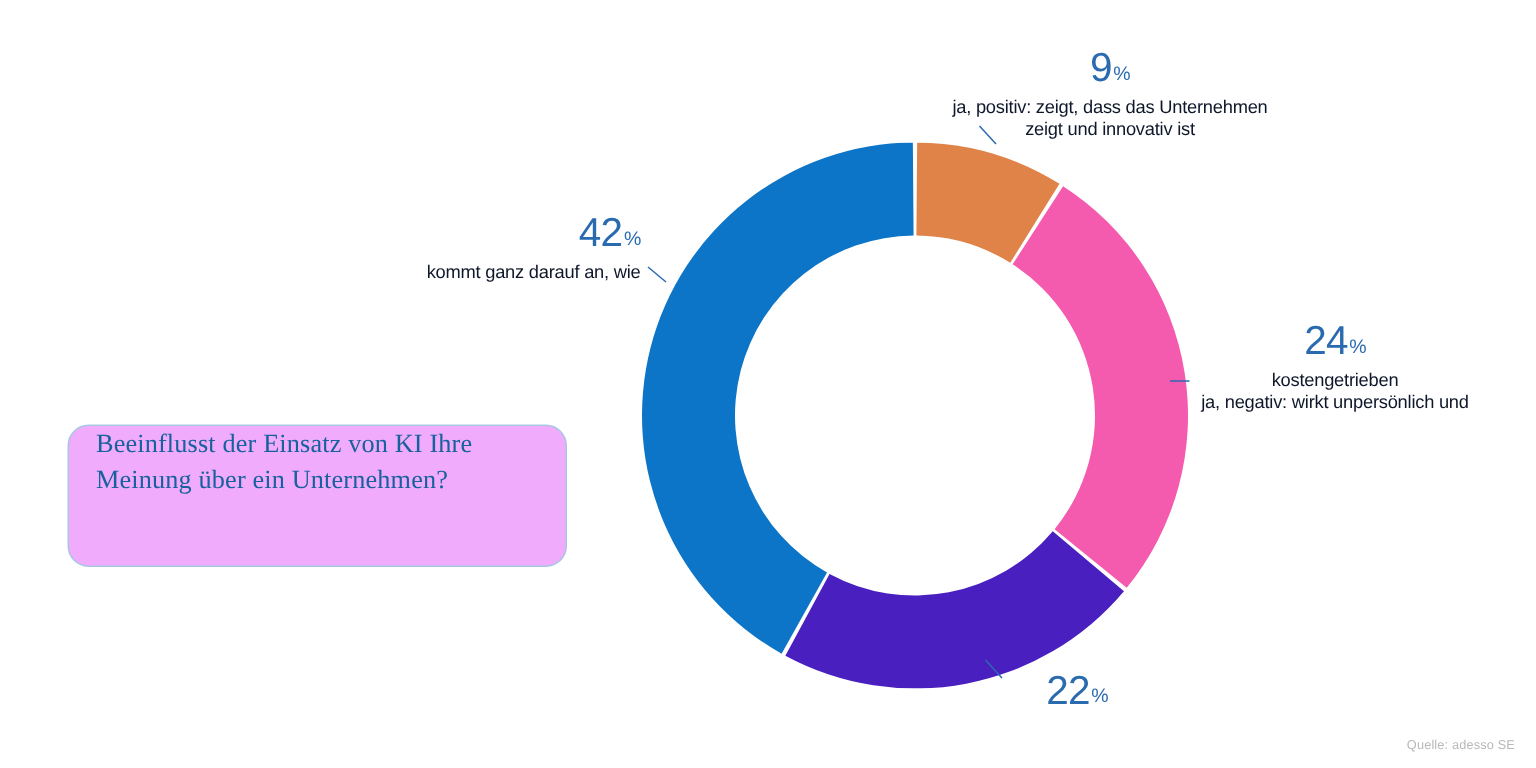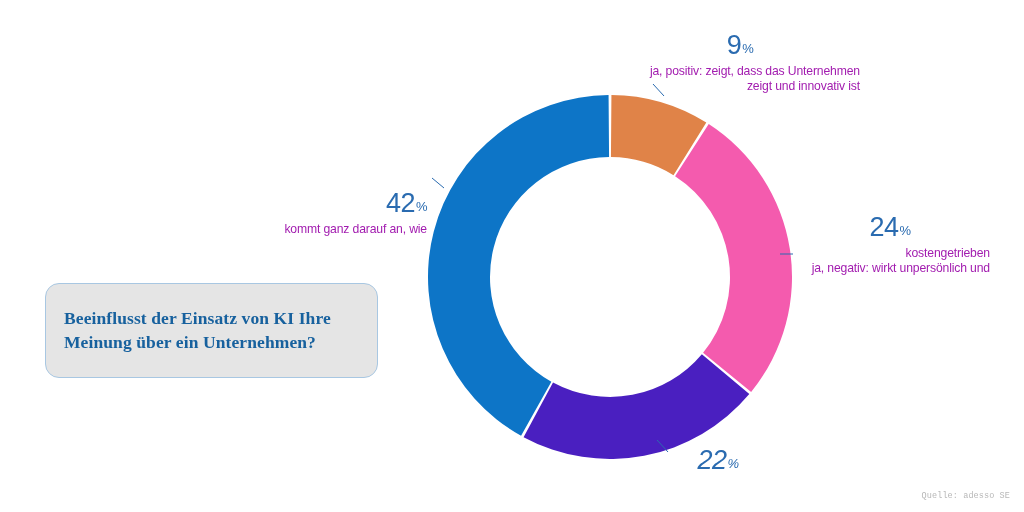--- a/index.html
+++ b/index.html
@@ -23,28 +23,26 @@
 
   
   .question-card {
     position: absolute;
     left: 45px;
     top: 283px;
     width: 333px;
     height: 95px;
     border: 1.5px solid #a8c7e2;
     border-radius: 14px;
-    background: #e5e5e5;
+    background: #f0abfc;
     box-sizing: border-box;
     display: flex;
     flex-direction: column;
-    justify-content: center;
     padding-left: 18px;
     padding-right: 14px;
-    font-weight: bold;
   }
   .question-line {
     font-family: "Liberation Serif", serif;
     font-size: 17.5px;
     color: #17619e;
     line-height: 1.35;
     letter-spacing: 0.1px;
     white-space: nowrap;
   }
 
@@ -79,71 +77,68 @@
   .callout .pct-sign {
     font-size: 13px;
     vertical-align: baseline;
     position: relative;
     top: -1px;
     margin-left: 1px;
   }
   .callout .desc {
     font-family: "Liberation Sans", sans-serif;
     font-size: 12.2px;
-    color: #a21caf;
+    color: #0f172a;
     letter-spacing: -0.15px;
     white-space: nowrap;
-    text-align: right;
   }
   .callout .pct-row { margin-bottom: 1px; }
 
   
   #callout-positiv {
     left: 620px;
     top: 28px;
     text-align: center;
     width: 240px;
   }
   #callout-positiv .pct-row { text-align: center; }
 
   #callout-kommt {
     left: 282px;
     top: 138px;
     text-align: right;
     width: 145px;
-    margin-top: 48px;
   }
 
   #callout-negativ {
     left: 790px;
     top: 210px;
     text-align: center;
     width: 200px;
   }
 
   #callout-nein {
     left: 568px;
     top: 443px;
     text-align: center;
     width: 300px;
-    font-style: italic;
   }
 
   
   .leader {
     position: absolute;
     overflow: visible;
   }
 
   
   #source-note {
     position: absolute;
     right: 14px;
     bottom: 11px;
-    font-family: Liberation Mono, monospace;
+    font-family: Liberation Sans, sans-serif;
     font-size: 8.5px;
     color: #b8b8b8;
     letter-spacing: 0.1px;
   }
 </style>
 </head>
 <body>
 
 <div id="stage">
 

